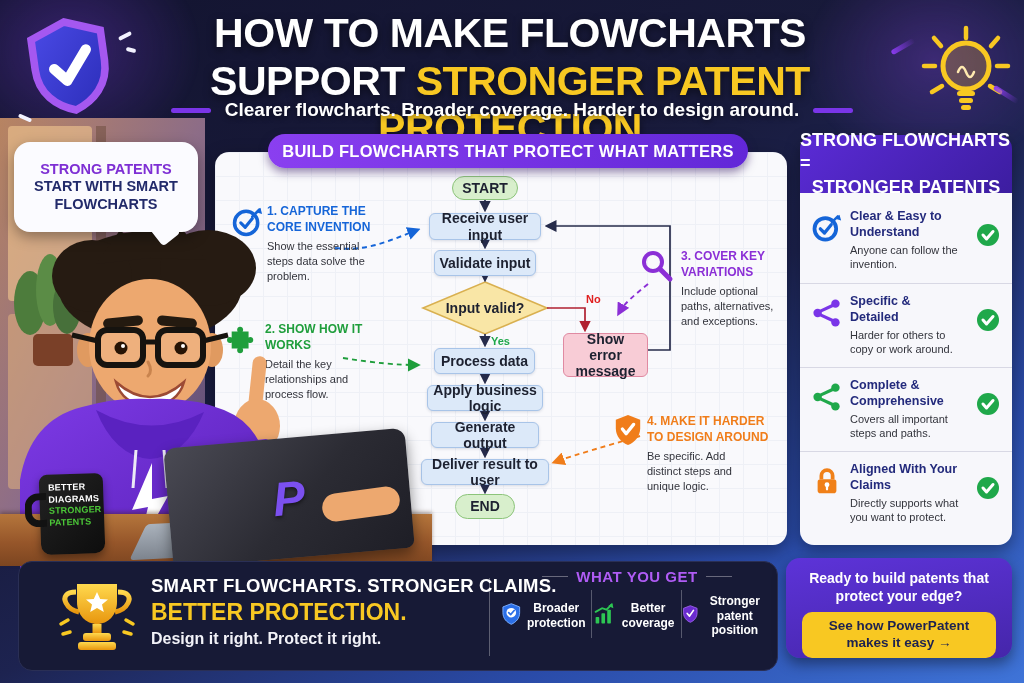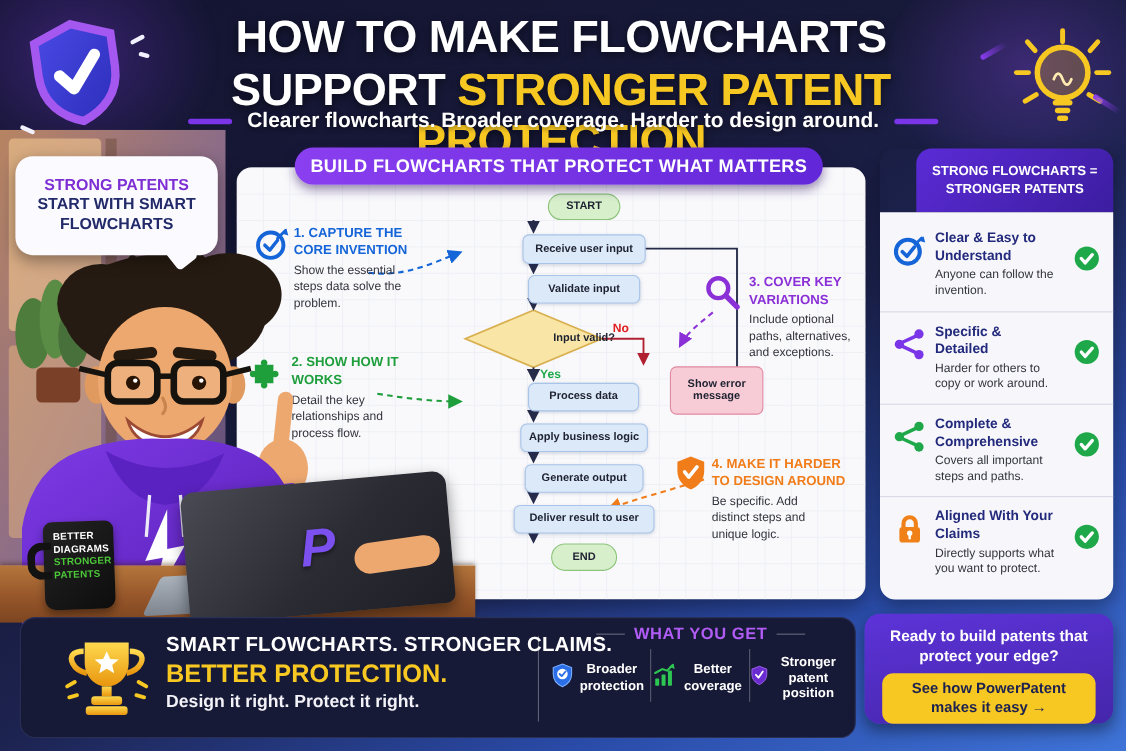--- a/index.html
+++ b/index.html
@@ -60,38 +60,38 @@
   .panel { left:215px; top:152px; width:572px; height:393px; background:#f9f9fc; border-radius:14px; z-index:2;
     box-shadow:0 6px 18px rgba(0,0,0,.35);
     background-image:linear-gradient(#eef0f6 1px,transparent 1px),linear-gradient(90deg,#eef0f6 1px,transparent 1px);
     background-size:24px 24px; }
   .panel-title { left:268px; top:134px; width:480px; height:34px; z-index:6;
     background:linear-gradient(90deg,#8a3ff0,#6227d8); border-radius:20px; display:flex; align-items:center; justify-content:center;
     color:#fff; font-weight:800; font-size:16.5px; letter-spacing:.3px; box-shadow:0 4px 10px rgba(40,10,90,.5); }
 
   .flow-svg { position:absolute; left:0; top:0; width:572px; height:393px; }
   .node { position:absolute; display:flex; align-items:center; justify-content:center; text-align:center;
-    font-size:10px; font-weight:700; color:#1d2130; border-radius:6px; line-height:1.15;margin-left:46px; }
+    font-size:14px; font-weight:700; color:#1d2130; border-radius:6px; line-height:1.15; }
   .node.box { background:#dce9f9; border:1.5px solid #a8c4e8; box-shadow:0 1px 3px rgba(30,50,90,.15); }
   .node.pill { background:#d8efcc; border:1.5px solid #8cc47a; border-radius:14px; }
   .node.err { background:#f8ccd6; border:1.5px solid #e08aa2; }
   .lbl { position:absolute; font-size:11px; font-weight:800; }
-  .lbl.yes { color:#1fa84a; } .lbl.no { color:#e02020; }
+  .lbl.yes { color:#1fa84a; } .lbl.no { color:#e02020;margin-left:29px; }
 
   .ann { position:absolute; }
   .ann .a-title { font-size:12px; font-weight:800; line-height:1.3; }
   .ann .a-desc { font-size:11px; font-weight:500; color:#33343c; line-height:1.35; margin-top:4px; }
   .ann1 .a-title { color:#1565d8; } .ann2 .a-title { color:#1f9e3c; }
   .ann3 .a-title { color:#8b2fd6; } .ann4 .a-title { color:#f07d1a; }
   .ann-icon { position:absolute; }
 
   
   .sidebar { left:800px; top:135px; width:212px; height:410px; z-index:2; border-radius:14px; box-shadow:0 6px 16px rgba(0,0,0,.35); }
   .sb-head { height:58px; background:linear-gradient(135deg,#5b2bd6,#3c1da0); border-radius:14px 14px 0 0;
-    display:flex; flex-direction:column; align-items:center; justify-content:center; color:#fff; font-weight:800; font-size:12px; line-height:1.3;margin-left:33px; }
+    display:flex; flex-direction:column; align-items:center; justify-content:center; color:#fff; font-weight:800; font-size:18px; line-height:1.3; }
   .sb-body { height:352px; background:#f7f7fb; border-radius:0 0 14px 14px; padding:6px 0; }
   .sb-item { position:relative; padding:9px 12px 8px 50px; min-height:84px; }
   .sb-item + .sb-item { border-top:1px solid #d8d8e4; }
   .sb-item .si-icon { position:absolute; left:12px; top:14px; width:30px; height:30px; }
   .sb-item .si-title { color:#232a7c; font-weight:800; font-size:12.5px; line-height:1.28; width:108px; }
   .sb-item .si-desc { color:#33343c; font-size:11px; line-height:1.3; margin-top:3px; width:118px; }
   .sb-item .si-check { position:absolute; right:12px; top:24px; width:24px; height:24px; }
 
   
   .bar { left:18px; top:561px; width:760px; height:110px; background:#171a36; border:1px solid #2a2f55; border-radius:14px; z-index:7; }

